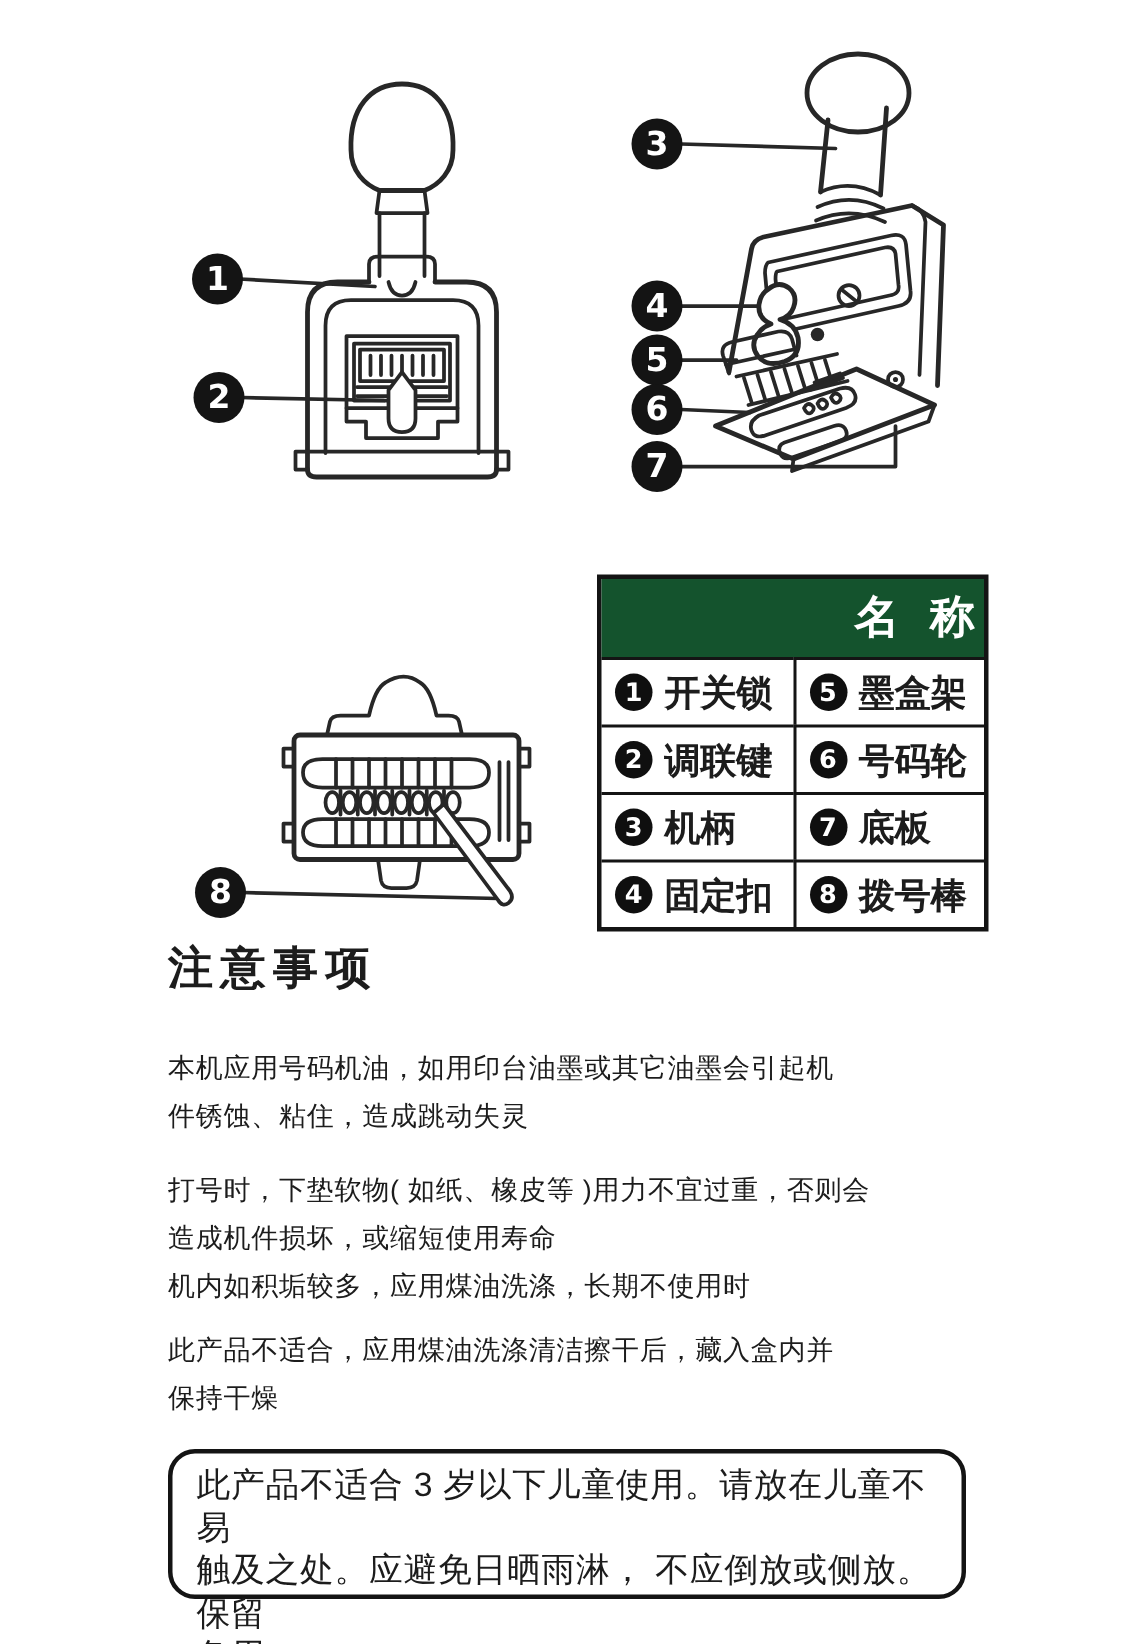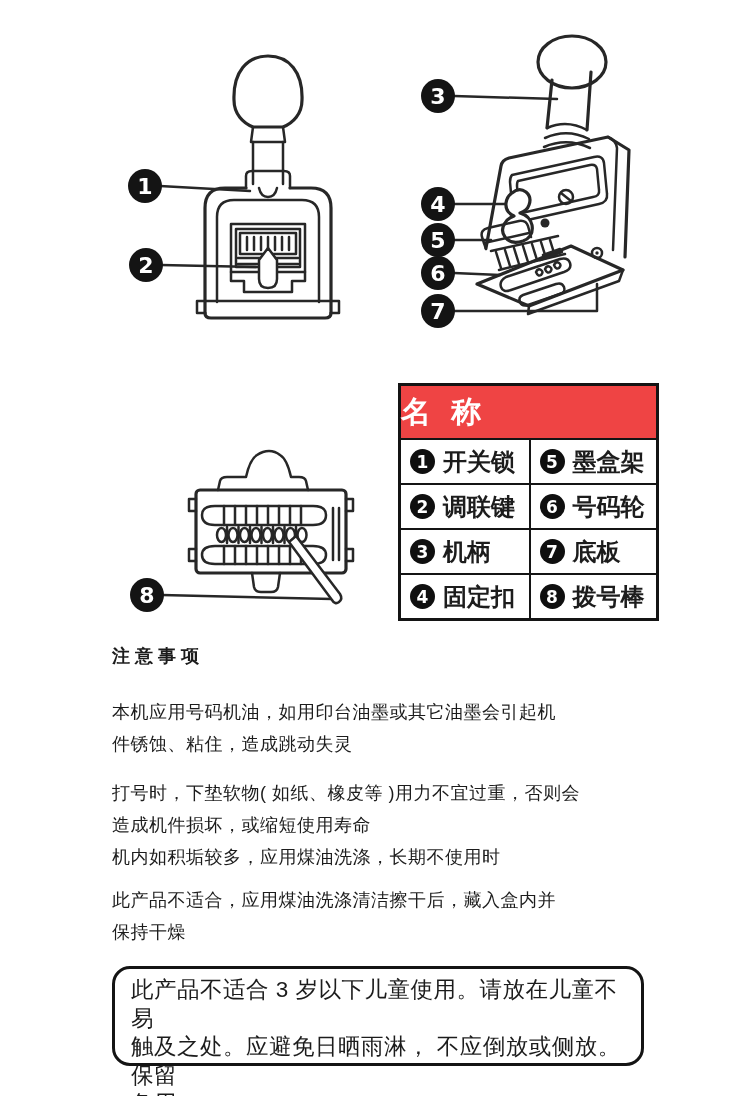--- a/index.html
+++ b/index.html
@@ -37,23 +37,23 @@
   }
   
   .parts-table {
     position:absolute; left:398px; top:383px;
     width:261px;
     border:3px solid #141414;
     background:#ffffff;
     z-index:4;
   }
   .parts-table-title {
-    background:#ef4444; color:#ffffff;
+    background:#14532d; color:#ffffff;
     height:52px; line-height:52px;
-    text-align:left;
+    text-align:right;
     font-size:30px; font-weight:bold;
     letter-spacing:6px;
   }
   .parts-grid { display:grid; grid-template-columns:1fr 1fr; }
   .part-cell {
     height:45px;
     display:flex; align-items:center;
     padding-left:9px;
     border-top:2px solid #141414;
     font-size:24px; font-weight:bold;
@@ -64,22 +64,22 @@
     width:25px; height:25px; flex:0 0 auto;
     background:#0f0f0f; color:#ffffff;
     border-radius:50%;
     display:flex; align-items:center; justify-content:center;
     font-size:17px; font-weight:bold;
     font-family:"DejaVu Sans",sans-serif;
     margin-right:8px;
   }
   
   .notes-heading {
-    position:absolute; left:112px; top:644px;
-    font-size:18px; font-weight:bold; letter-spacing:5px;text-align:right;
+    position:absolute; left:112px; top:625px;
+    font-size:30px; font-weight:bold; letter-spacing:5px;text-align:right;
   }
   .note {
     position:absolute; left:112px; width:545px;
     font-size:18px; line-height:32px;
     white-space:pre-line;
     letter-spacing:0.5px;
   }
   .note-0 { top:696px; }
   .note-1 { top:777px; }
   .note-2 { top:841px; }

